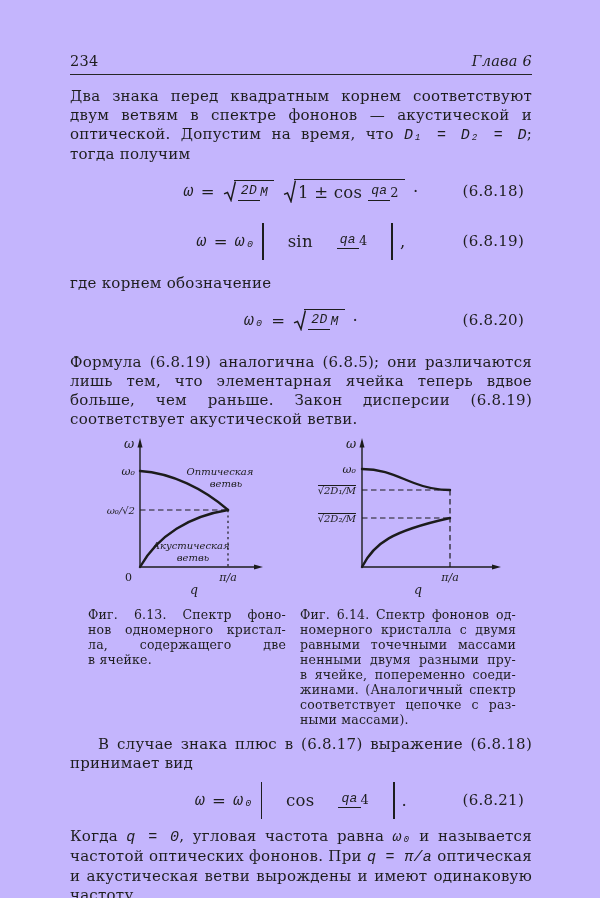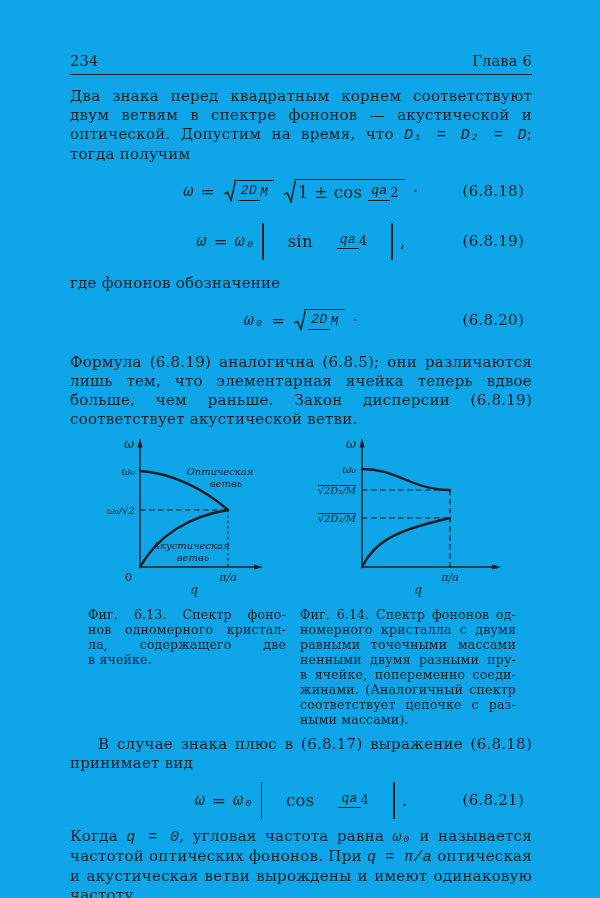--- a/index.html
+++ b/index.html
@@ -1,25 +1,25 @@
 <!DOCTYPE html>
 <html lang="ru"><head>
 <meta charset="utf-8">
 <style>
   html,body{margin:0;padding:0;background:#ffffff;}
   .page{
     width:600px;height:898px;box-sizing:border-box;
-    background:#0ea5e9;color:#1e1e1e;
+    background:#c4b5fd;color:#1e1e1e;
     padding:52px 68px 0 70px;overflow:hidden;
     font-family:"DejaVu Serif","Liberation Serif",serif;
     font-size:15px;line-height:19px;letter-spacing:.25px;
   }
   
   .hd{display:flex;justify-content:space-between;align-items:baseline;font-size:14.5px;}
-  .hd .ch{}
+  .hd .ch{font-style:italic;}
   .rule{border-bottom:1.8px solid #262626;margin-top:3px;}
   
   p.para{margin:10px 0 0 0;text-align:justify;}
   p.indent{text-indent:28px;}
   .mi{font-style:italic;font-family:Liberation Mono, monospace;}
   
   .eq{position:relative;display:flex;align-items:center;margin:4px 0 2px;min-height:46px;}
   .eqm{flex:1;display:flex;align-items:center;justify-content:center;gap:7px;font-size:16.5px;}
   .eqn{position:absolute;right:8px;top:50%;transform:translateY(-50%);font-size:15px;}
   .frac{display:inline-flex;flex-direction:row;align-items:center;font-size:13px;line-height:1.12;}
@@ -101,21 +101,21 @@
             <span class="fn mi">qa</span>
             <span class="fd">4</span>
           </span>
         <span class="bar"></span>
       </span>
       <span class="pend">,</span>
     </div>
     <div class="eqn">(6.8.19)</div>
   </div>
 
-  <p class="para">где фононов обозначение</p>
+  <p class="para">где корнем обозначение</p>
 
   <div class="eq">
     <div class="eqm">
       <span class="mi">ω₀</span>
       <span>=</span>
       <span class="sqrt">
         <svg class="radsvg" viewBox="0 0 13 40" preserveAspectRatio="none">
             <path d="M1 25 L4.5 22.5 L8 37.5 L12.4 1" fill="none" stroke="#1d1d1d" stroke-width="1.5" vector-effect="non-scaling-stroke"></path>
           </svg>
         <span class="vin">

